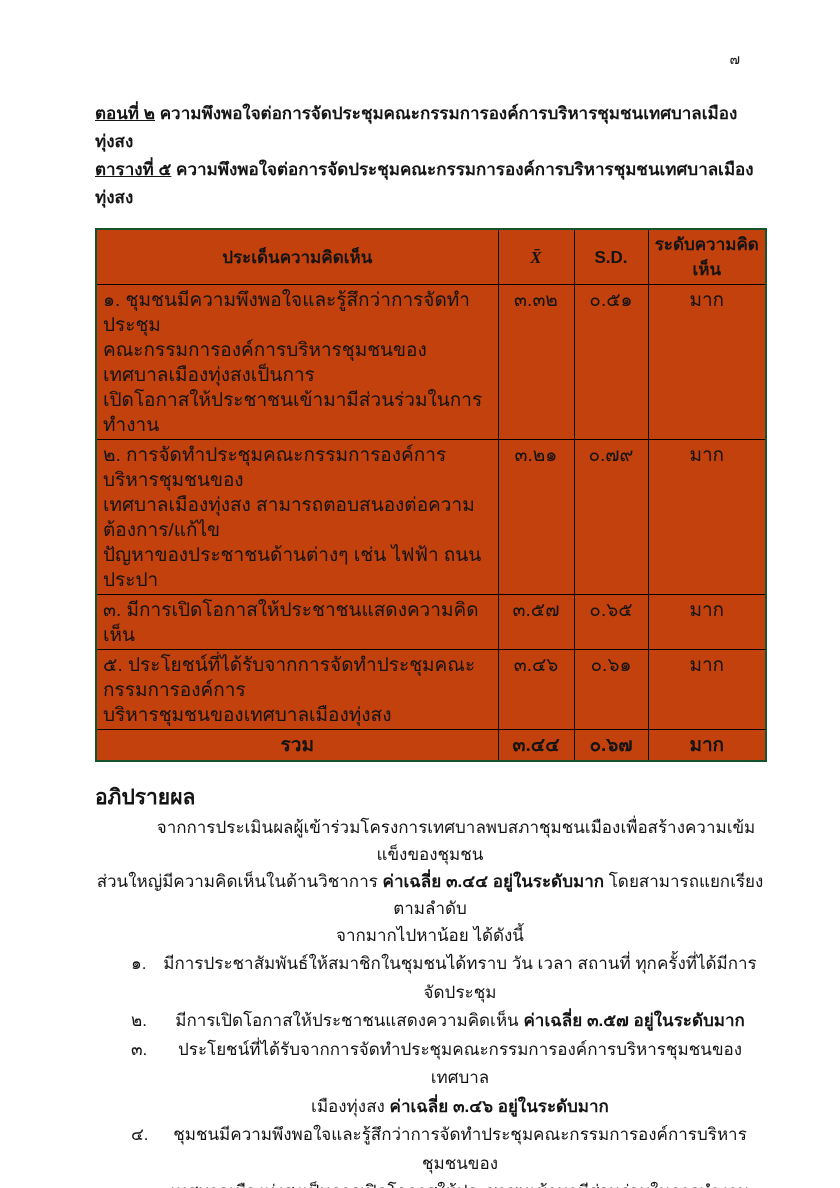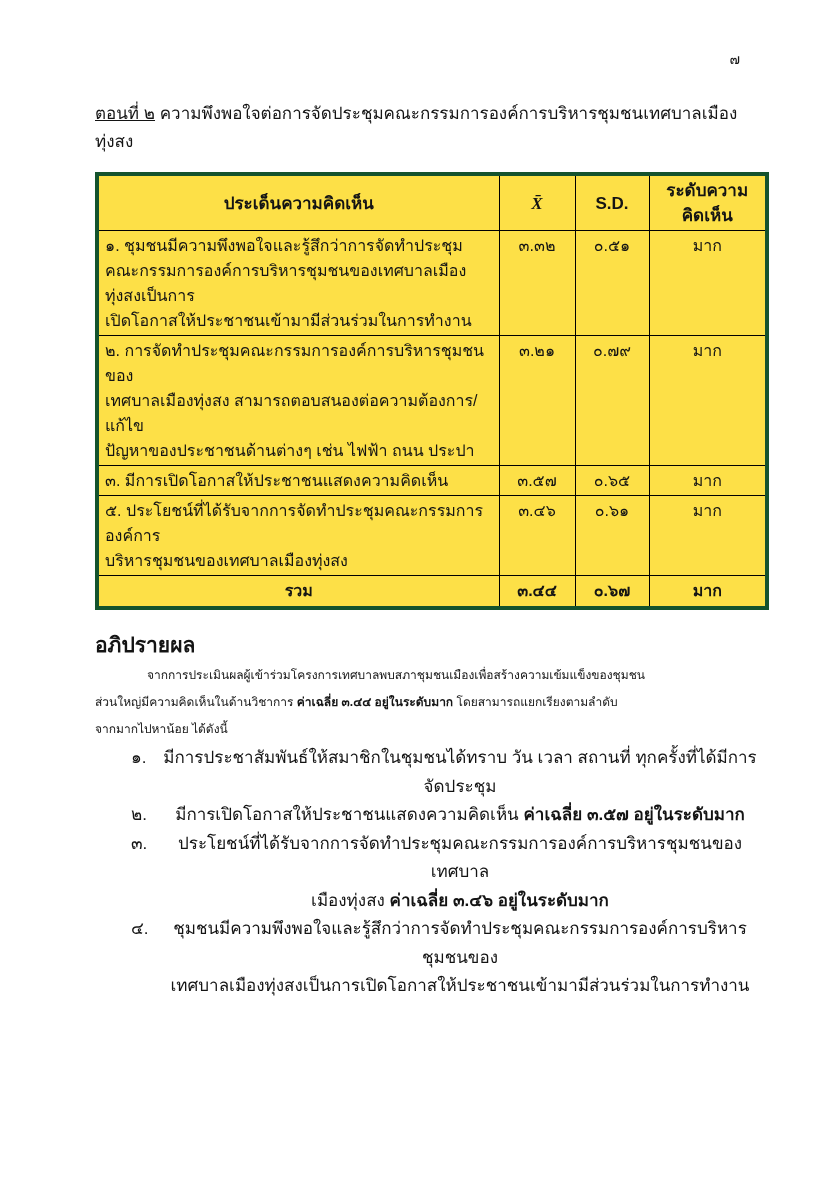--- a/index.html
+++ b/index.html
@@ -20,39 +20,39 @@
   }
   .page-number {
     position: absolute;
     top: 48px;
     right: 100px;
     font-size: 14px;
   }
   .headings {
     margin-top: 55px;
     font-size: 17px;
-    font-weight: normal;
+    font-weight: bold;
     line-height: 28px;
   }
   .heading { margin: 0; }
   .heading .hlabel { text-decoration: underline; }
 
   table.stat-table {
     margin-top: 16px;
     width: 670px;
     border-collapse: collapse;
-    background: #fde047;
+    background: #c2410c;
     table-layout: fixed;
-    border: 4px solid #14532d;
+    border: 2px solid #14532d;
   }
   table.stat-table th, table.stat-table td {
     border: 1px solid #000;
     padding: 2px 6px;
     vertical-align: top;
-    font-size: 16px;
+    font-size: 19px;
     line-height: 25px;
   }
   table.stat-table thead th {
     font-weight: bold;
     text-align: center;
     height: 30px;
     vertical-align: middle;
     font-size: 17px;
   }
   th.xbar-head {
@@ -78,25 +78,26 @@
 
   .discussion { margin-top: 22px; }
   .discussion-heading {
     margin: 0;
     font-size: 21px;
     font-weight: bold;
     line-height: 26px;
   }
   .discussion-para {
     margin: 4px 0 0 0;
-    font-size: 12px;
+    font-size: 17px;
     line-height: 27px;
     white-space: pre-line;
     text-indent: 52px;
     width: 670px;
+    text-align: center;
   }
   .bold-run { font-weight: bold; }
 
   .num-list {
     margin: 1px 0 0 36px;
     width: 634px;
   }
   .num-item {
     display: flex;
     align-items: flex-start;
@@ -116,20 +117,21 @@
 </style>
 </head>
 <body>
 
 <div class="page">
 
   <div class="page-number">๗</div>
 
   <div class="headings">
     <p class="heading"><span class="hlabel">ตอนที่ ๒</span> <span>ความพึงพอใจต่อการจัดประชุมคณะกรรมการองค์การบริหารชุมชนเทศบาลเมืองทุ่งสง</span></p>
+    <p class="heading"><span class="hlabel">ตารางที่ ๕</span> <span>ความพึงพอใจต่อการจัดประชุมคณะกรรมการองค์การบริหารชุมชนเทศบาลเมืองทุ่งสง</span></p>
   </div>
 
   <table class="stat-table">
     <colgroup>
       <col style="width:402px">
         <col style="width:76px">
         <col style="width:74px">
         <col style="width:118px">
     </colgroup>
     <thead>

